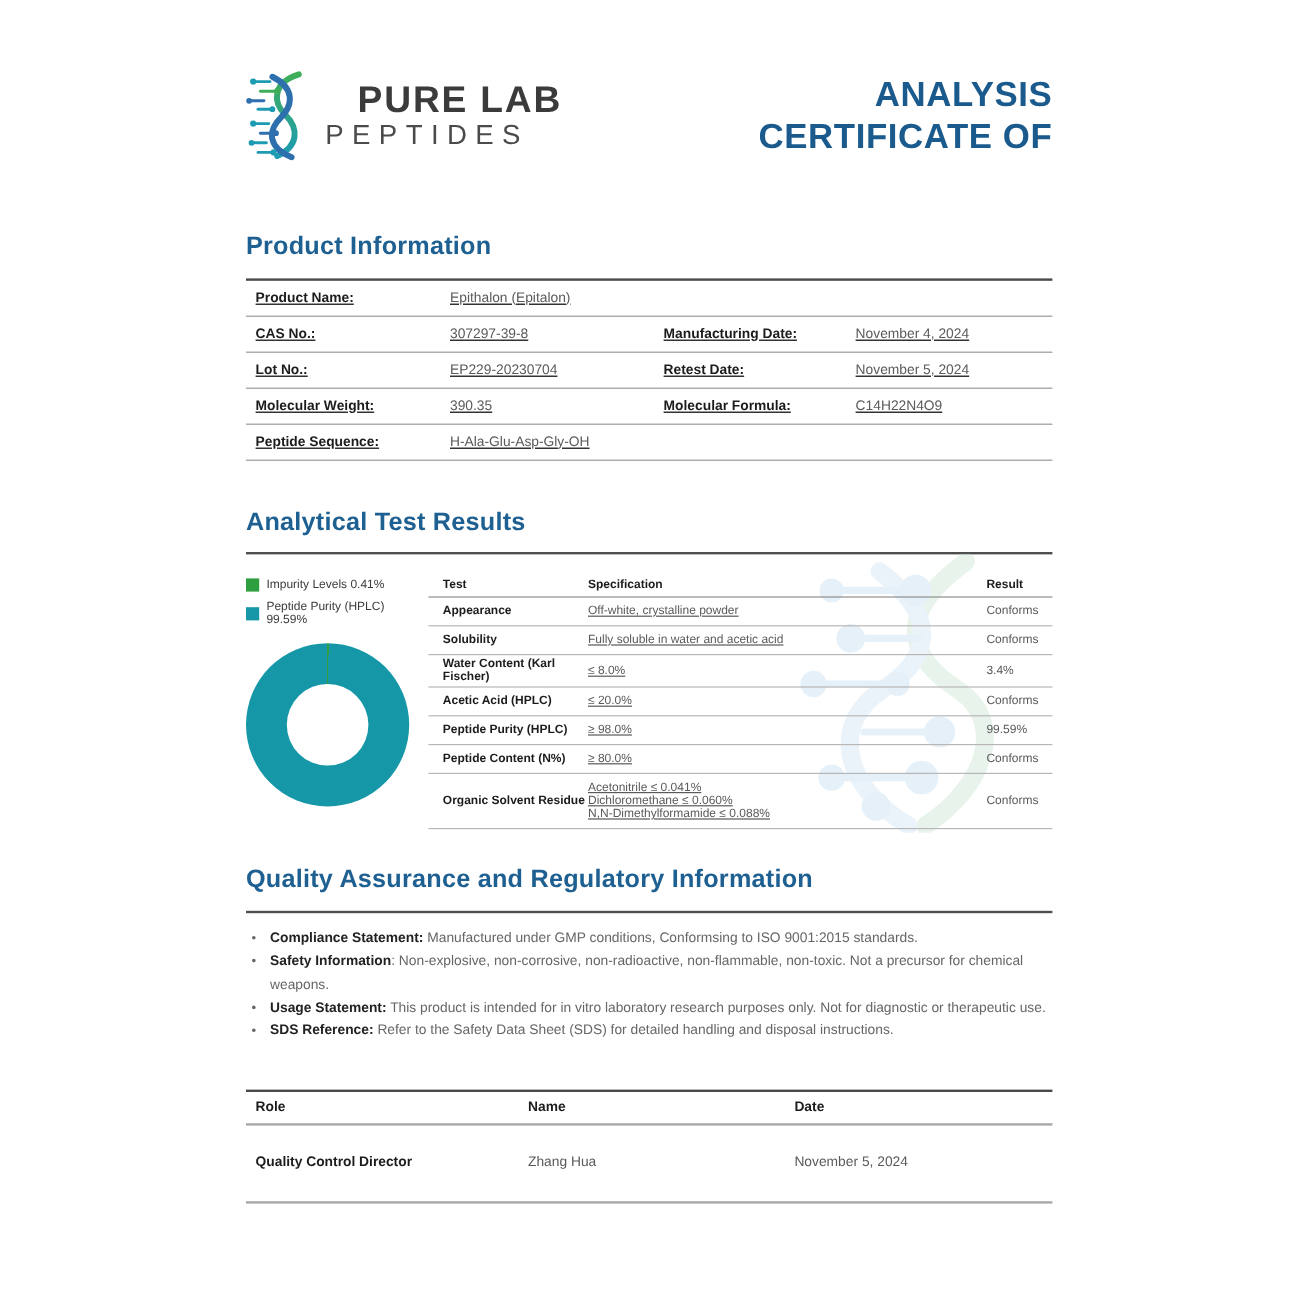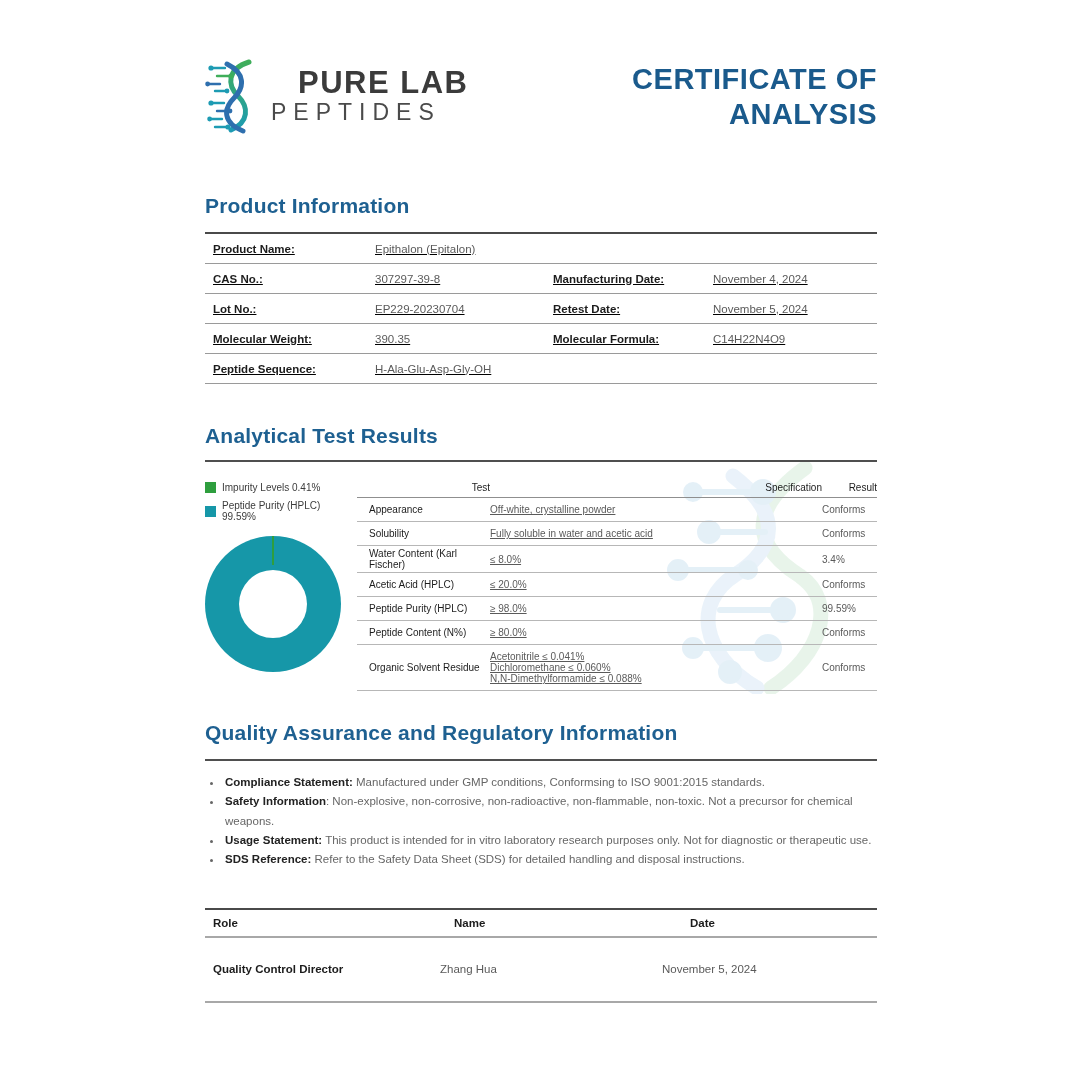--- a/index.html
+++ b/index.html
@@ -36,38 +36,38 @@
   .legend-swatch { width:11px; height:11px; flex:none; }
   .legend-label { font-size:10px; color:#3c3c3c; }
   .donut { width:136px; height:136px; border-radius:50%; margin-top:14px; position:relative; }
   .donut-hole { position:absolute; left:50%; top:50%; width:68px; height:68px; margin:-34px 0 0 -34px; border-radius:50%; background:#ffffff; }
 
   .watermark { position:absolute; left:440px; top:0px; width:190px; height:232px; pointer-events:none; z-index:0; }
 
   .ttable { position:relative; z-index:1; flex:1; font-size:10px; margin-left:0; }
   .trow { display:grid; grid-template-columns:133px 332px 1fr; align-items:center; min-height:24px; border-bottom:1px solid #b7b7b7; padding:2px 0; }
   .trow.head { min-height:20px; border-bottom:1px solid #8f8f8f; }
-  .trow .t1 { font-weight:400; color:#1c1c1c; padding-left:12px; padding-right:1px; }
-  .trow.head .th { font-weight:400; color:#1c1c1c;text-align:right; }
+  .trow .t1 { font-weight:700; color:#1c1c1c; padding-left:12px; padding-right:1px; }
+  .trow.head .th { font-weight:700; color:#1c1c1c; }
   .trow.head .th:first-child { padding-left:12px; }
   .trow .t2 { color:#5a5a5a; white-space:pre-line;text-decoration:underline; }
   .trow .t3 { color:#5a5a5a; }
 
   
   .qa { margin-top:30px; }
   .qa .rule { margin-top:14px; border-top-width:2px; }
   .qa ul { margin:12px 0 0 18px; font-size:11.5px; color:#666; line-height:1.68; }
   .qa li { padding-left:2px; }
   .qa b { color:#222; }
 
   
   .apv { margin-top:38px; }
   .atable { margin-top:14px; border-top:2px solid #4a4a4a; border-bottom:2px solid #a8a8a8; font-size:11.5px; }
   .arow { display:grid; grid-template-columns:235px 222px 1fr; align-items:center; }
-  .arow.head { min-height:28px; border-bottom:2px solid #a8a8a8;gap:14px; }
+  .arow.head { min-height:28px; border-bottom:2px solid #a8a8a8; }
   .arow.head .ah { font-weight:700; color:#1c1c1c; }
   .arow.head .ah:first-child, .arow.data .a1 { padding-left:8px; }
   .arow.data { min-height:63px; }
   .arow.data .a1 { font-weight:700; color:#1c1c1c; }
   .arow.data .a2, .arow.data .a3 { color:#5a5a5a; }
 </style>
 </head>
 <body>
 
 <div class="page">
@@ -102,22 +102,22 @@
             <line x1="10" y1="69" x2="21" y2="69" stroke="#1d9bb3"></line>
               <circle cx="23" cy="69" r="2.6" fill="#1d9bb3"></circle>
           </g>
         </svg>
         <div class="logo-text">
           <div class="l1">PURE LAB</div>
           <div class="l2">PEPTIDES</div>
         </div>
       </div>
       <div class="doc-title">
+        <div>ANALYSIS</div>
         <div>CERTIFICATE OF</div>
-        <div>ANALYSIS</div>
       </div>
     </div>
 
     <h2 class="sec" style="margin-top:60px;">Product Information</h2>
     <div class="ptable">
       <div class="prow">
         <div class="lab">Product Name:</div>
         <div class="val span3">Epithalon (Epitalon)</div>
       </div>
       <div class="prow">

